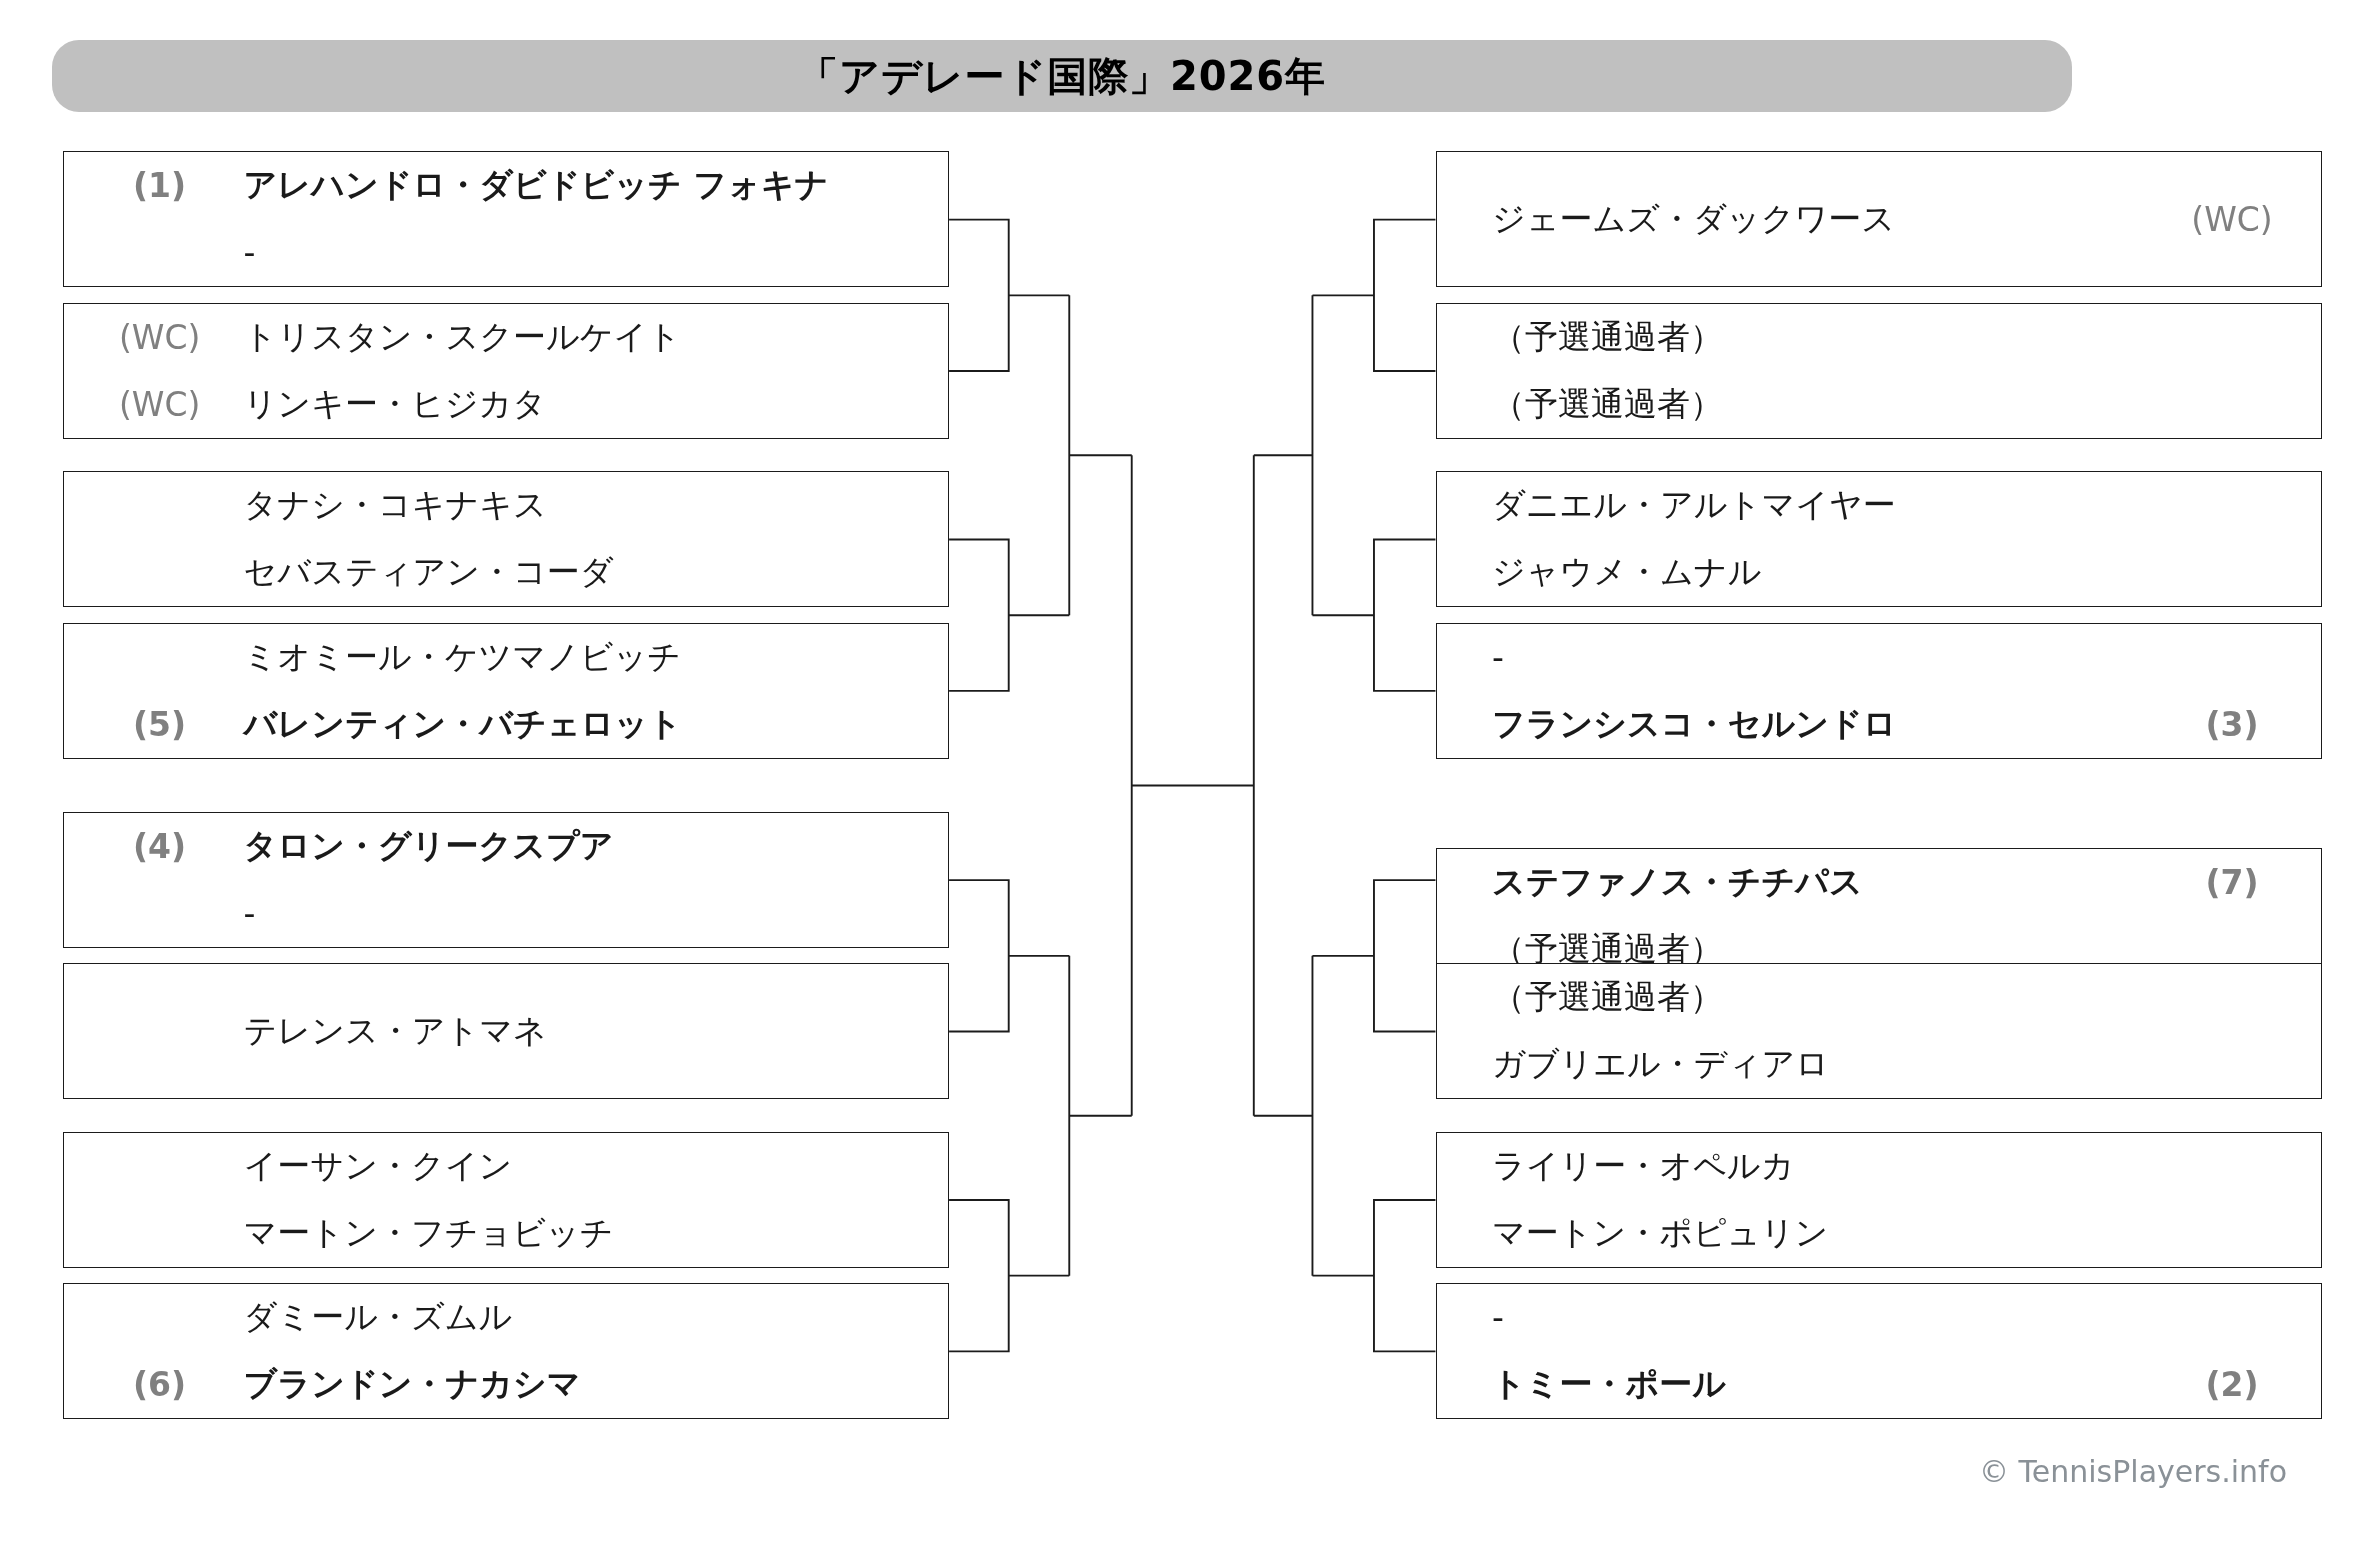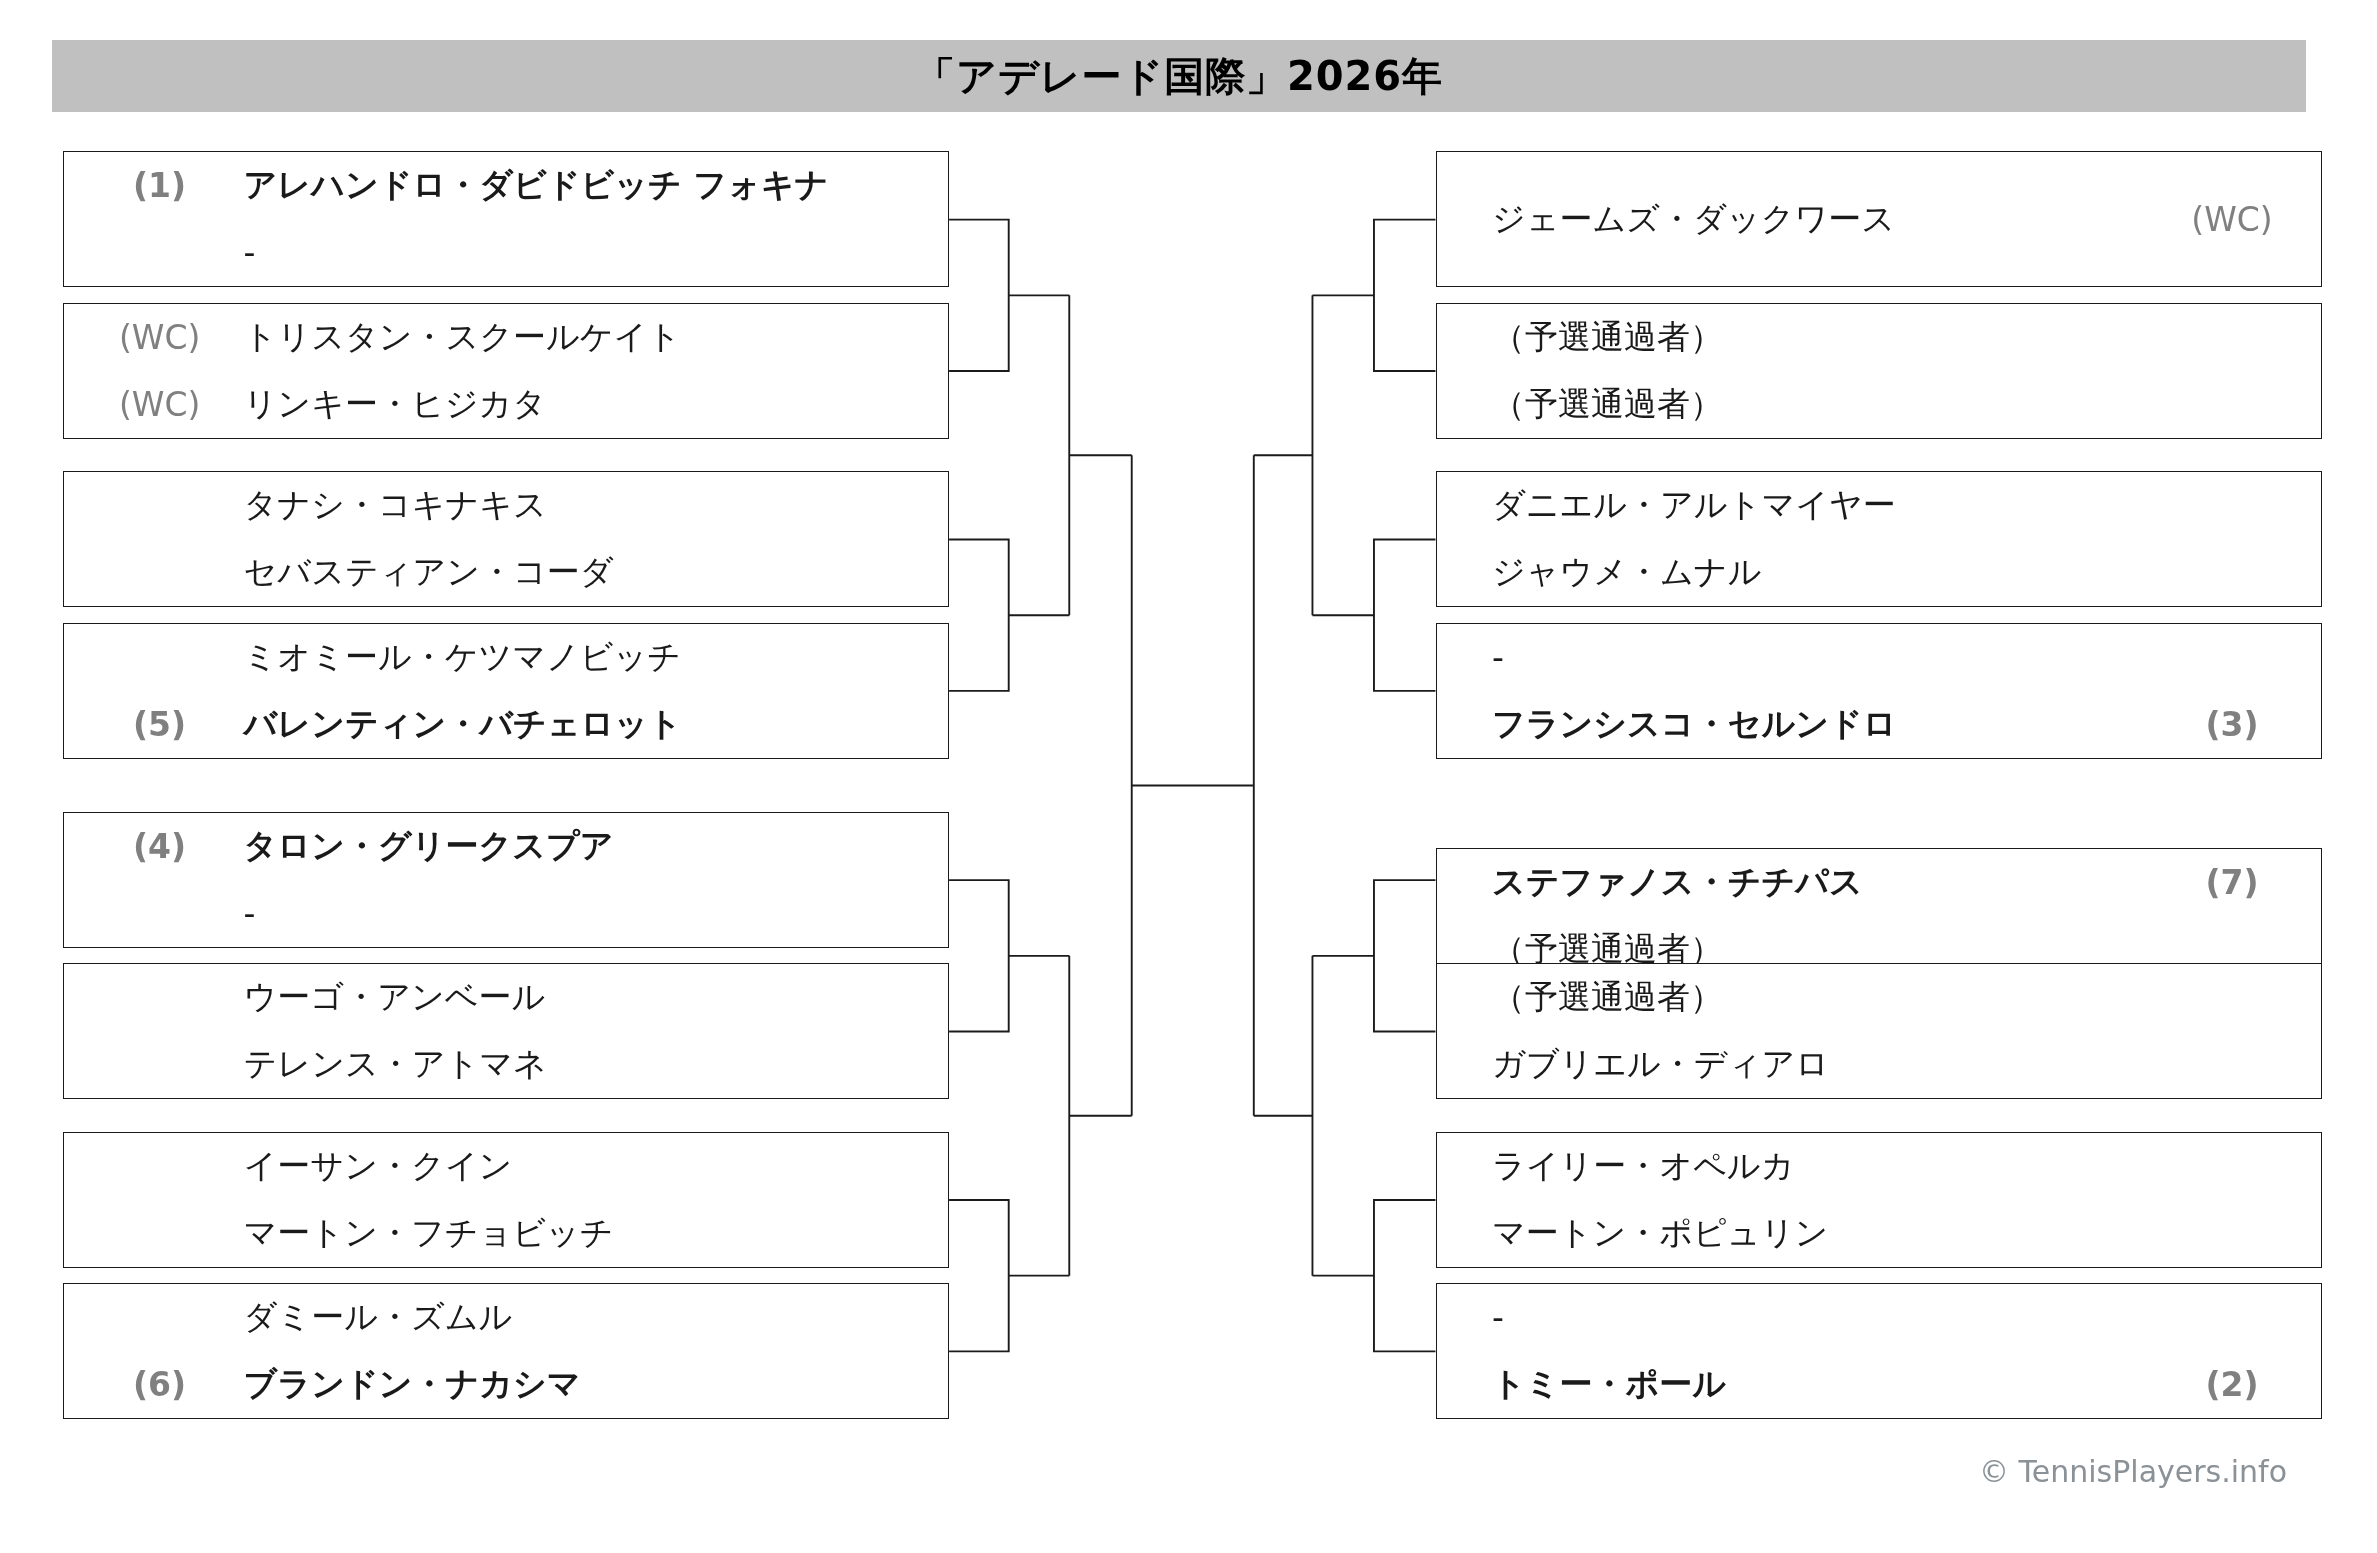--- a/index.html
+++ b/index.html
@@ -2,23 +2,23 @@
 <html style="font-size:15px"><head>
 <meta charset="utf-8">
 <style>
   html,body { margin:0; padding:0; background:#ffffff; }
   .canvas {
     position:relative; width:2377px; height:1554px; background:#ffffff;
     font-family:"DejaVu Sans","Liberation Sans",sans-serif; overflow:hidden;
     color:#1a1a1a;
   }
   .titlebar {
-    position:absolute; left:52px; top:40px; width:2254px; height:72px;
+    position:absolute; left:52px; top:40px; width:2020px; height:72px;
     background:#c0c0c0; display:flex; align-items:center; justify-content:center;
-    font-size:40px; font-weight:bold; letter-spacing:0.9px; color:#000000;
+    font-size:40px; font-weight:bold; letter-spacing:0.9px; color:#000000;border-radius:27px;
   }
   .connectors { position:absolute; left:0; top:0; pointer-events:none; }
   .box {
     position:absolute; width:886px; height:136px; box-sizing:border-box;
     border:1.9px solid #1b1b1b; background:#ffffff;
     display:flex; flex-direction:column;
   }
   .prow { flex:1; display:flex; align-items:center; font-size:33px; white-space:nowrap; }
   .box.left .prow  { padding-left:24.6px; }
   .box.right .prow { padding-left:55px; padding-right:26.5px; }
@@ -111,24 +111,20 @@
     </div>
     <div class="prow">
       <span class="seed"></span>
       <span class="pname">-</span>
     </div>
   </div>
 
   <div class="box left" style="left:63px;top:963px">
     <div class="prow">
       <span class="seed"></span>
-      <span class="pname">ウーゴ・アンベール</span>
-    </div>
-    <div class="prow">
-      <span class="seed"></span>
       <span class="pname">テレンス・アトマネ</span>
     </div>
   </div>
 
   <div class="box left" style="left:63px;top:1132px">
     <div class="prow">
       <span class="seed"></span>
       <span class="pname">イーサン・クイン</span>
     </div>
     <div class="prow">

